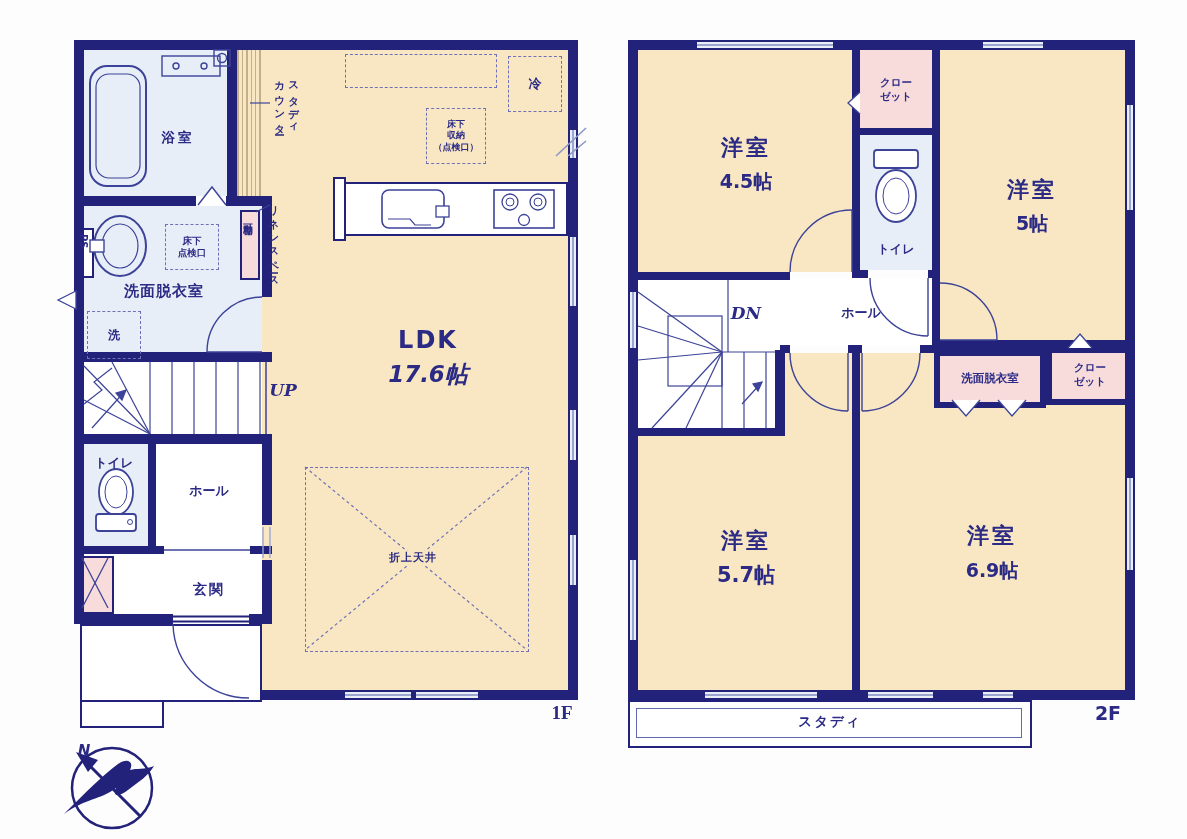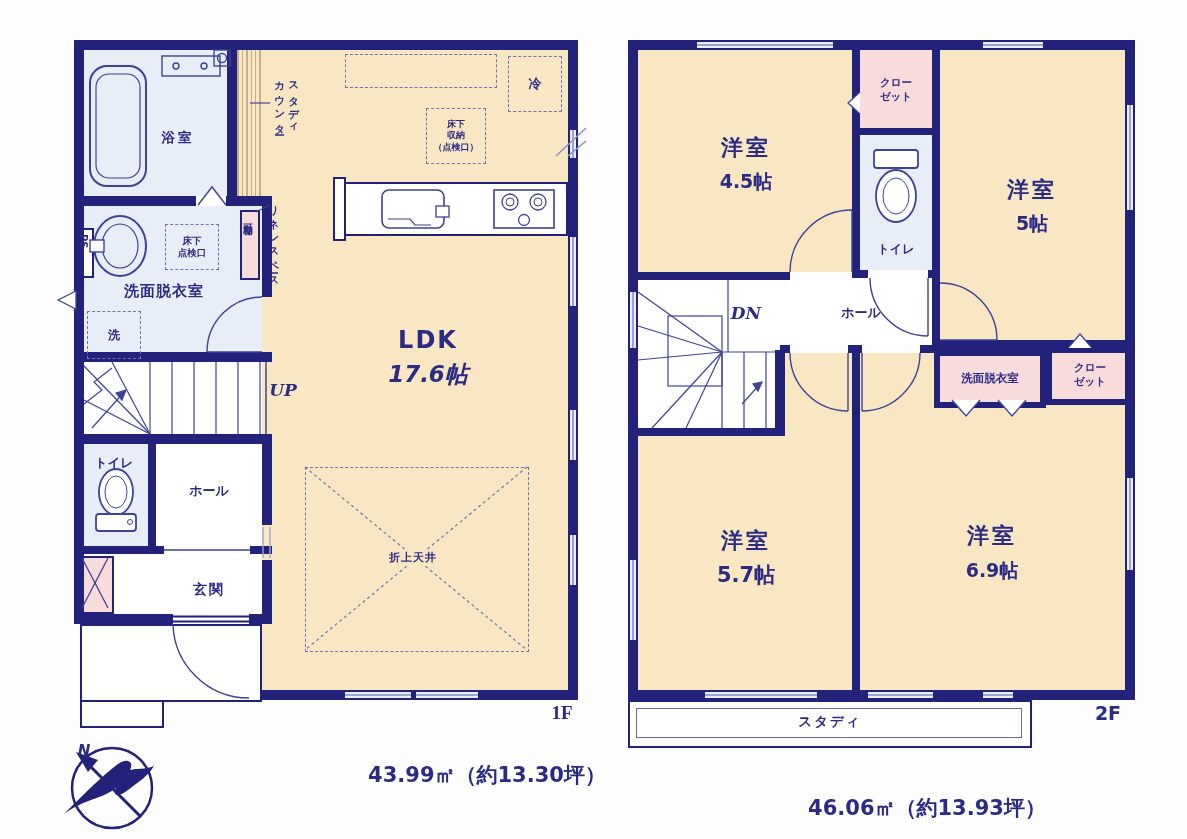--- a/index.html
+++ b/index.html
@@ -299,21 +299,20 @@
   <div class="vlbl" style="left:77px;top:234px;font-size:10px;letter-spacing:0;">PS</div>
   <div class="lbl" style="left:164px;top:292px;font-size:15px;letter-spacing:1px;">洗面脱衣室</div>
   <div class="lbl dir" style="left:283px;top:390px;">UP</div>
   <div class="lbl" style="left:114px;top:463px;font-size:12.5px;">トイレ</div>
   <div class="lbl" style="left:209px;top:491px;font-size:13px;">ホール</div>
   <div class="lbl" style="left:209px;top:589px;font-size:14px;letter-spacing:2px;">玄関</div>
   <div class="lbl" style="left:428px;top:341px;font-size:24px;letter-spacing:2px;">LDK</div>
   <div class="lbl" style="left:428px;top:375px;font-size:23px;font-style:italic;">17.6帖</div>
   <div class="lbl cream-bg" style="left:413px;top:558px;font-size:11px;letter-spacing:1px;">折上天井</div>
   <div class="lbl" style="left:562px;top:713px;font-size:19px;font-family:Liberation Serif, serif;">1F</div>
-  <div class="lbl" style="left:487px;top:776px;font-size:21px;">43.99㎡（約13.30坪）</div>
 
   <div class="lbl" style="left:746px;top:148px;font-size:22px;letter-spacing:3px;">洋室</div>
   <div class="lbl" style="left:746px;top:181px;font-size:19px;">4.5帖</div>
   <div class="lbl" style="left:896px;top:90px;font-size:10.5px;white-space:normal;width:60px;">
     <span>クロー</span><br>
     <span>ゼット</span>
   </div>
   <div class="lbl" style="left:896px;top:250px;font-size:12px;">トイレ</div>
   <div class="lbl" style="left:1032px;top:190px;font-size:22px;letter-spacing:3px;">洋室</div>
   <div class="lbl" style="left:1032px;top:223px;font-size:19px;">5帖</div>
@@ -323,16 +322,15 @@
   <div class="lbl" style="left:1090px;top:375px;font-size:10.5px;white-space:normal;width:56px;">
     <span>クロー</span><br>
     <span>ゼット</span>
   </div>
   <div class="lbl" style="left:746px;top:541px;font-size:22px;letter-spacing:3px;">洋室</div>
   <div class="lbl" style="left:746px;top:576px;font-size:21px;">5.7帖</div>
   <div class="lbl" style="left:992px;top:536px;font-size:22px;letter-spacing:3px;">洋室</div>
   <div class="lbl" style="left:992px;top:570px;font-size:19px;">6.9帖</div>
   <div class="lbl" style="left:830px;top:722px;font-size:13.5px;letter-spacing:2px;">スタディ</div>
   <div class="lbl" style="left:1108px;top:713px;font-size:19px;">2F</div>
-  <div class="lbl" style="left:927px;top:809px;font-size:21px;">46.06㎡（約13.93坪）</div>
 
   <div class="lbl" style="left:84px;top:752px;font-size:15px;font-style:italic;">N</div>
 </div>
 
 </body></html>

